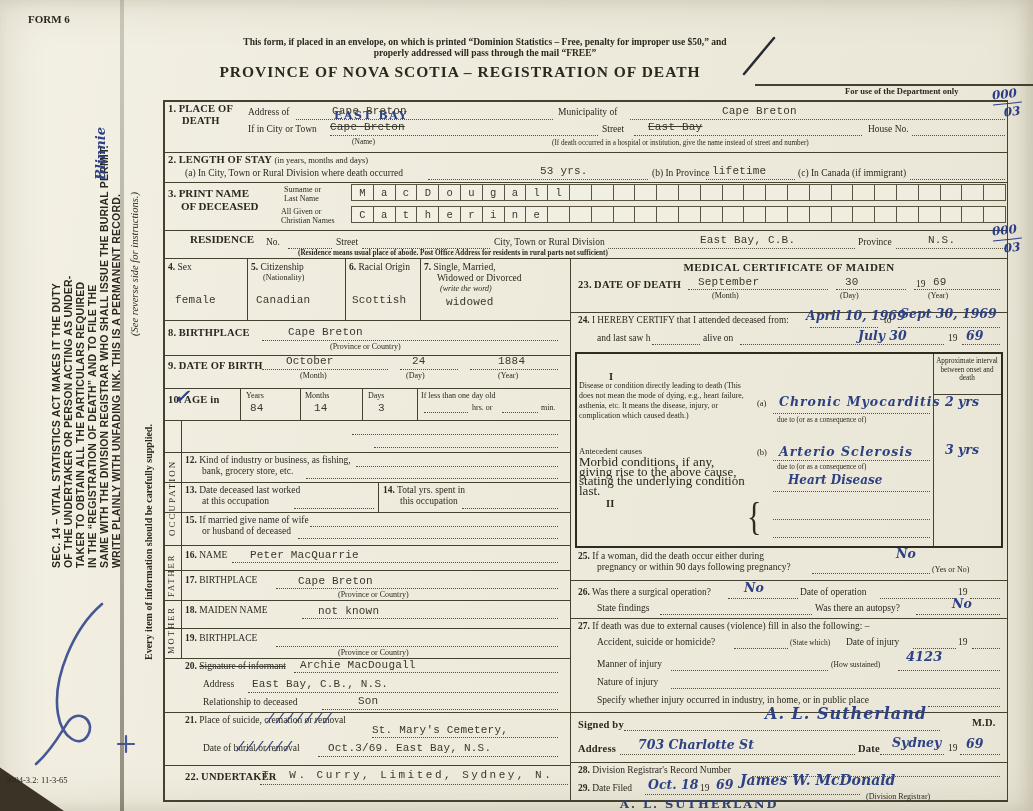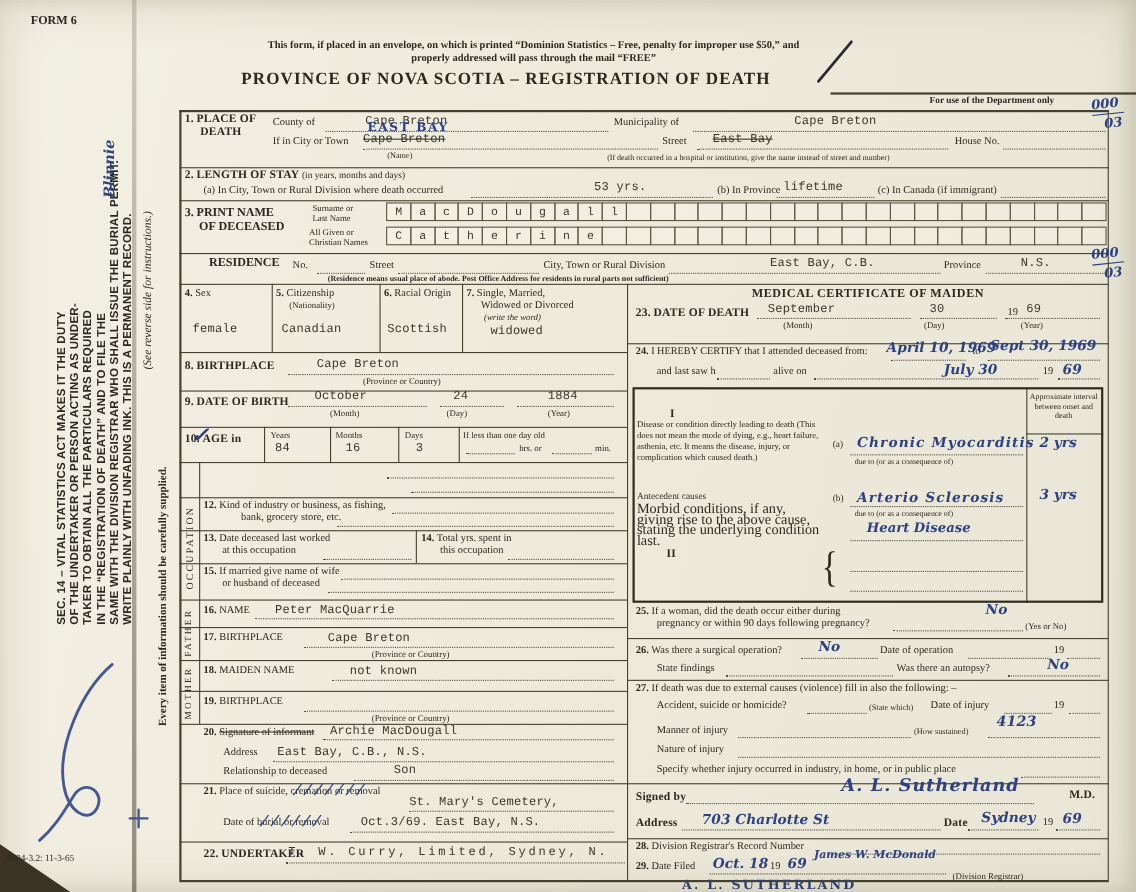--- a/index.html
+++ b/index.html
@@ -75,21 +75,21 @@
   <div class="a codebx" style="left:993px;top:224px;transform:rotate(-6deg)">
     <div class="c1">000</div>
     <div class="c2">03</div>
   </div>
 
   <div class="a" style="left:168px;top:103px">
     <span class="b s105">1.</span>
     <span class="b s105">PLACE OF</span>
     <div class="b s105" style="margin-left:14px">DEATH</div>
   </div>
-  <span class="a" style="left:248px;top:107px">County of</span>
+  <span class="a" style="left:248px;top:107px">Address of</span>
   <span class="a t" style="left:332px;top:106px">Cape Breton</span>
   <span class="a" style="left:558px;top:107px">Municipality of</span>
   <span class="a t" style="left:722px;top:106px">Cape Breton</span>
   <span class="a" style="left:248px;top:124px">If in City or Town</span>
   <span class="a t struck" style="left:330px;top:122px">Cape Breton</span>
   <span class="a hp" style="left:334px;top:110px">EAST BAY</span>
   <span class="a s75" style="left:352px;top:138px">(Name)</span>
   <span class="a" style="left:602px;top:124px">Street</span>
   <span class="a t struck" style="left:648px;top:122px">East Bay</span>
   <span class="a" style="left:868px;top:124px">House No.</span>
@@ -239,32 +239,32 @@
   <span class="a s8" style="left:498px;top:371px">(Year)</span>
 
   <div class="a" style="left:168px;top:394px">
     <span class="b s105">10.</span>
     <span class="b s105">AGE in</span>
   </div>
   <span class="a h" style="left:174px;top:387px;font-size:19px">✓</span>
   <span class="a s8" style="left:246px;top:391px">Years</span>
   <span class="a t" style="left:250px;top:403px">84</span>
   <span class="a s8" style="left:305px;top:391px">Months</span>
-  <span class="a t" style="left:314px;top:403px">16</span>
+  <span class="a t" style="left:314px;top:403px">14</span>
   <span class="a s8" style="left:368px;top:391px">Days</span>
   <span class="a t" style="left:378px;top:403px">3</span>
   <span class="a s8" style="left:421px;top:391px">If less than one day old</span>
   <span class="a s8" style="left:472px;top:403px">hrs. or</span>
   <span class="a s8" style="left:541px;top:403px">min.</span>
 
   <div class="a rot" style="left:167px;top:536px;width:116px;font-size:9px;letter-spacing:2px">OCCUPATION</div>
   <div class="a" style="left:185px;top:455px">
     <span class="b">12.</span>
     <span>Kind of industry or business, as fishing,</span>
-    <div style="margin-left:34px">bank, grocery store, etc.</div>
+    <div style="margin-left:17px">bank, grocery store, etc.</div>
   </div>
   <div class="a" style="left:185px;top:485px">
     <span class="b">13.</span>
     <span>Date deceased last worked</span>
     <div style="margin-left:17px">at this occupation</div>
   </div>
   <div class="a" style="left:383px;top:485px">
     <span class="b">14.</span>
     <span>Total yrs. spent in</span>
     <div style="margin-left:17px">this occupation</div>
@@ -418,21 +418,21 @@
     <span class="b">28.</span>
     <span>Division Registrar's Record Number</span>
   </div>
   <div class="a" style="left:578px;top:783px">
     <span class="b">29.</span>
     <span>Date Filed</span>
   </div>
   <span class="a h" style="left:648px;top:779px">Oct. 18</span>
   <span class="a" style="left:700px;top:783px">19</span>
   <span class="a h" style="left:716px;top:779px">69</span>
-  <span class="a h" style="left:740px;top:773px;font-size:10px">James W. McDonald</span>
+  <span class="a h" style="left:740px;top:773px;font-size:14px">James W. McDonald</span>
   <span class="a s8" style="left:866px;top:792px">(Division Registrar)</span>
   <span class="a hp" style="left:620px;top:799px;font-size:11.5px;letter-spacing:2px;color:#32406e;z-index:4">A. L. SUTHERLAND</span>
 
 <div class="hl" style="left: 163px; top: 100px; width: 845px; height: 2px;"></div>
     <div class="hl" style="left: 163px; top: 152px; width: 845px; height: 1px;"></div>
     <div class="hl" style="left: 163px; top: 182px; width: 845px; height: 1px;"></div>
     <div class="hl" style="left: 163px; top: 230px; width: 845px; height: 1px;"></div>
     <div class="hl" style="left: 163px; top: 258px; width: 845px; height: 1px;"></div>
     <div class="hl" style="left: 163px; top: 320px; width: 407px; height: 1px;"></div>
     <div class="hl" style="left: 163px; top: 355px; width: 407px; height: 1px;"></div>

